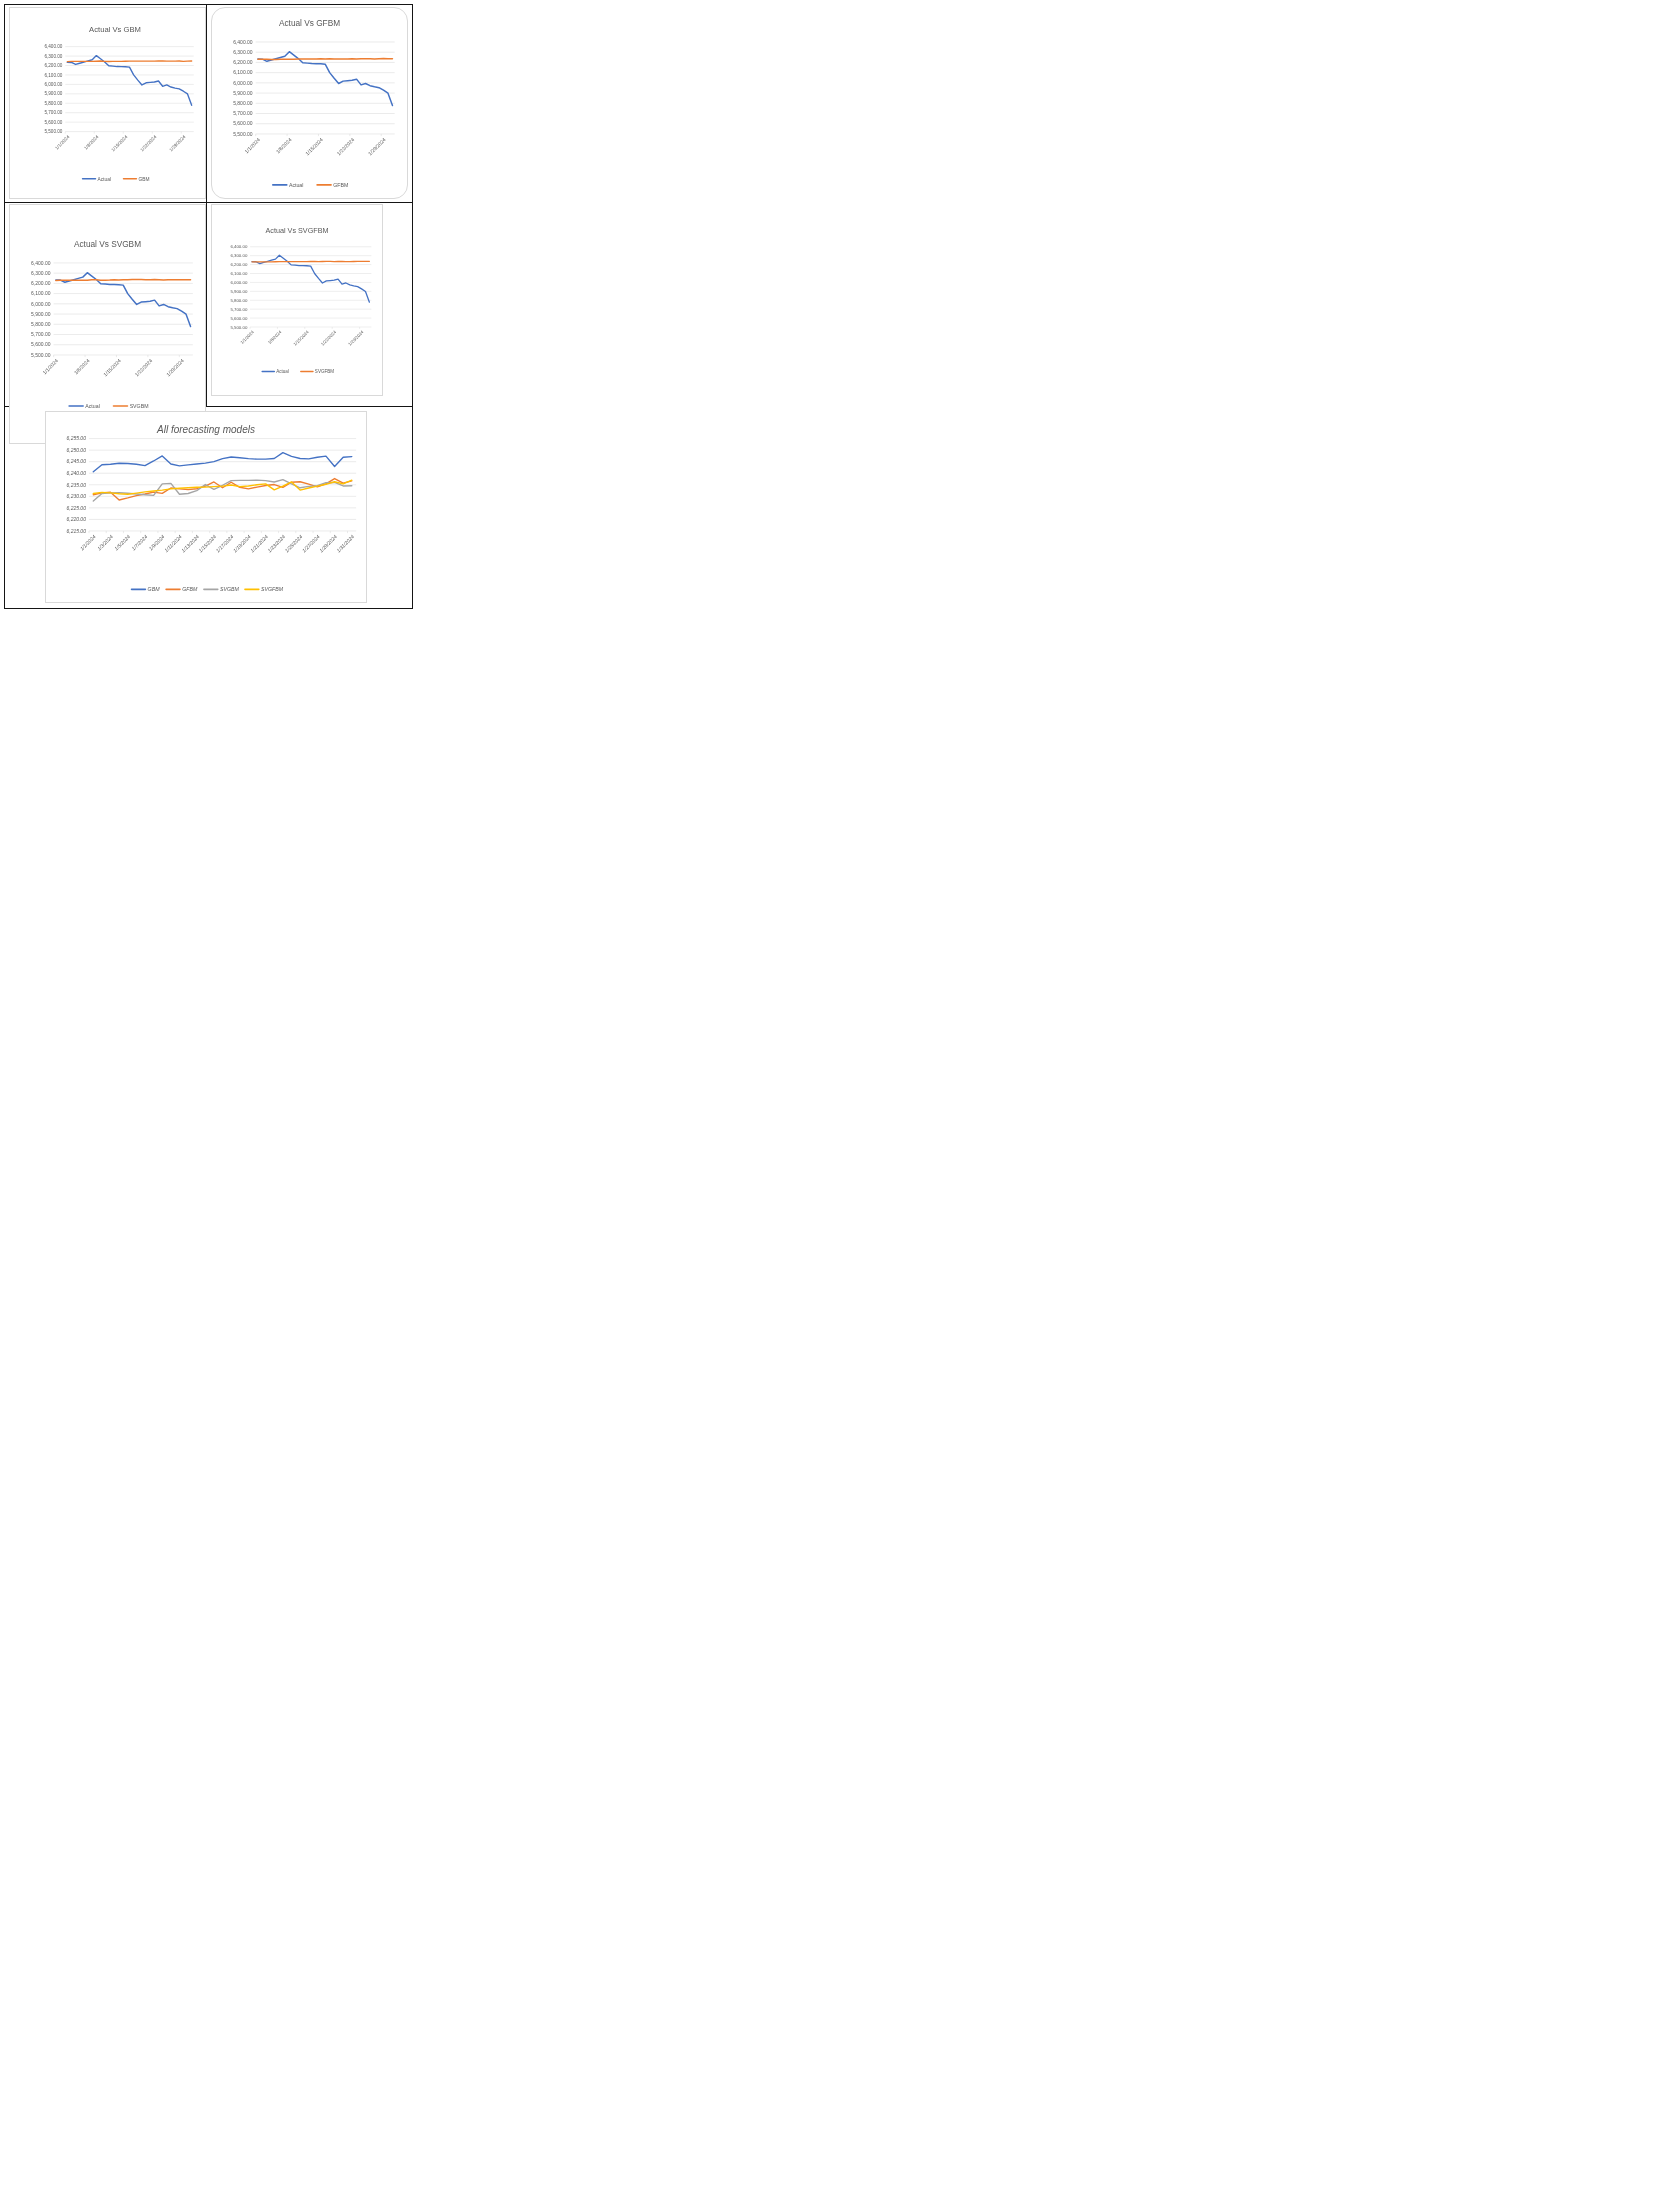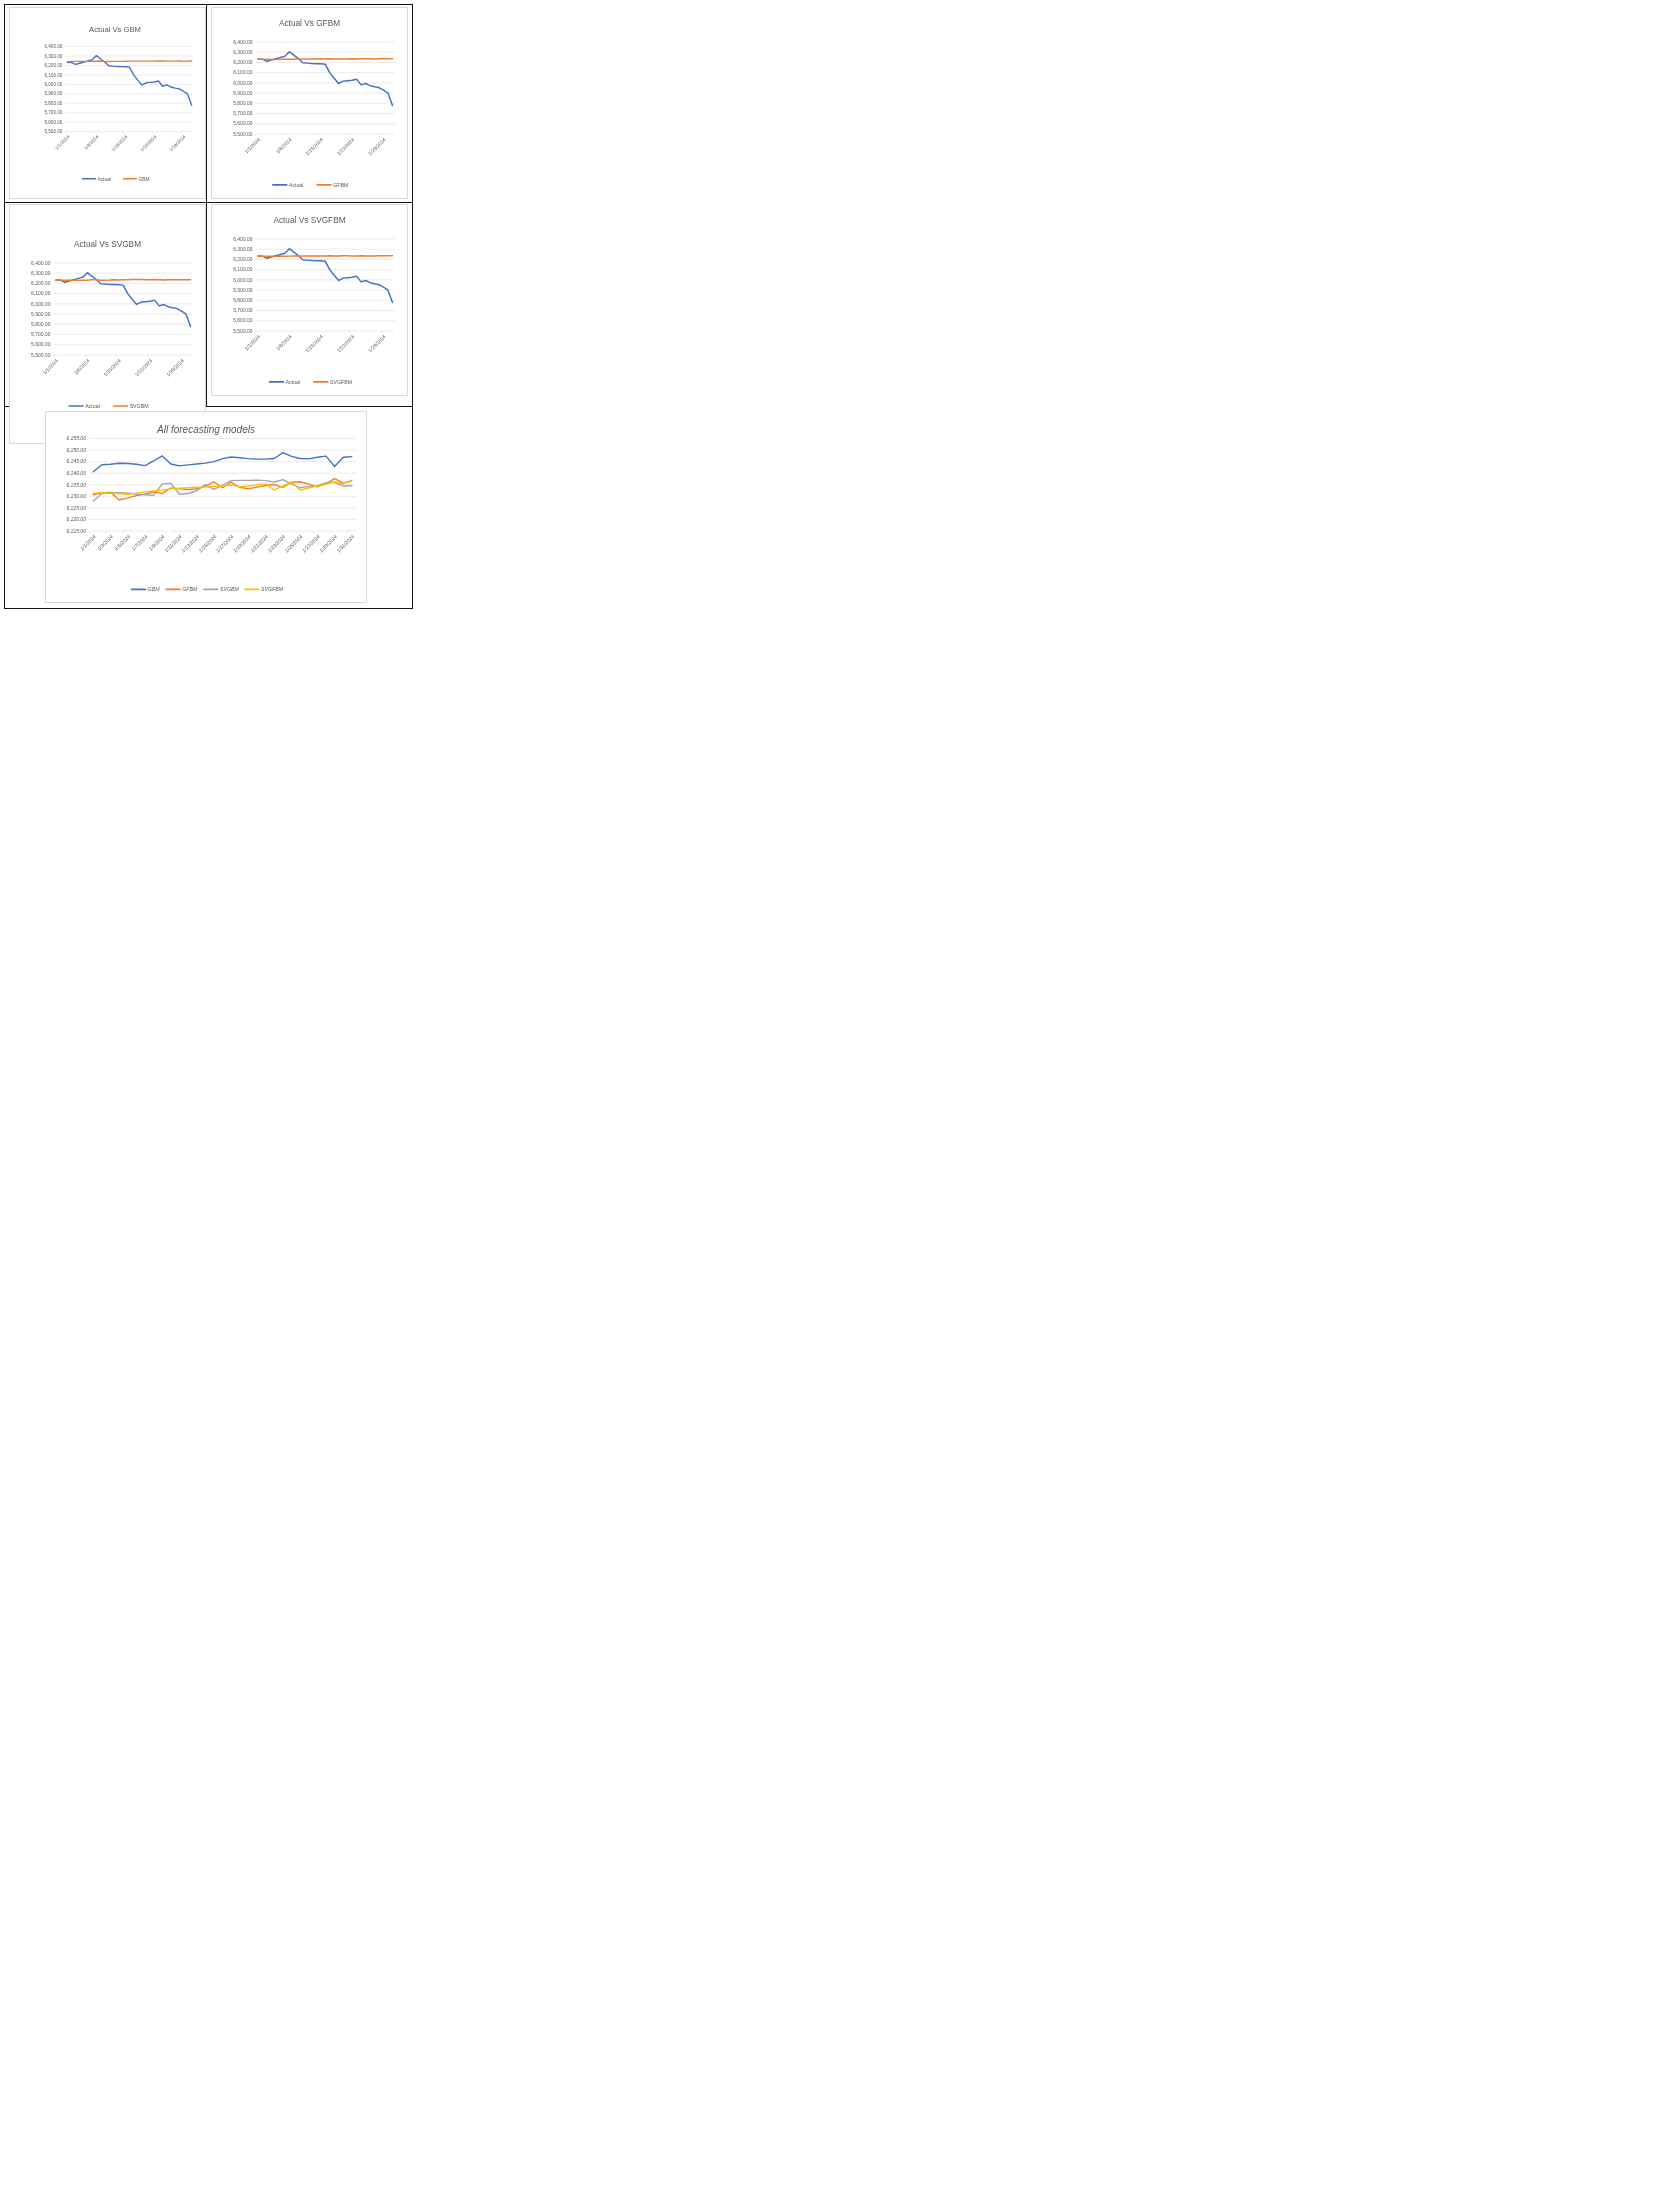--- a/index.html
+++ b/index.html
@@ -57,21 +57,21 @@
         <line x1="388.1290322580645" y1="289" x2="388.1290322580645" y2="294" stroke="#d9d9d9" stroke-width="1.2"></line>
         <text x="399.27419354838713" y="303" text-anchor="end" font-size="11.5" transform="rotate(-45 399.27419354838713 303)">1/29/2024</text>
         <polyline points="105.1,117.2 115.4,117.4 125.7,122.3 136.0,119.3 146.3,116.4 156.6,113.4 166.9,110.6 177.2,100.3 187.5,108.2 197.8,116.0 208.0,125.6 218.3,126.5 228.6,127.5 238.9,127.7 249.2,127.9 259.5,128.9 269.8,148.3 280.1,161.2 290.4,173.2 300.7,167.8 311.0,166.9 321.2,165.9 331.5,163.3 341.8,176.5 352.1,173.2 362.4,178.3 372.7,180.9 383.0,182.8 393.3,188.7 403.6,195.5 413.9,223.8" fill="none" stroke="#4472C4" stroke-width="3.4" stroke-linejoin="round" stroke-linecap="round"></polyline>
         <polyline points="105.1,115.4 115.4,114.6 125.7,114.6 136.0,114.5 146.3,114.5 156.6,114.6 166.9,114.7 177.2,114.3 187.5,113.8 197.8,114.6 208.0,114.8 218.3,114.7 228.6,114.6 238.9,114.5 249.2,114.3 259.5,114.0 269.8,113.9 280.1,113.9 290.4,114.0 300.7,114.1 311.0,114.1 321.2,114.0 331.5,113.4 341.8,113.8 352.1,114.0 362.4,114.1 372.7,113.9 383.0,113.8 393.3,114.8 403.6,113.9 413.9,113.8" fill="none" stroke="#ED7D31" stroke-width="3.4" stroke-linejoin="round" stroke-linecap="round"></polyline>
         <line x1="143.01999999999998" y1="406" x2="175.01999999999998" y2="406" stroke="#4472C4" stroke-width="3.8" stroke-linecap="round"></line>
         <text x="180.01999999999998" y="410.5" font-size="12">Actual</text>
         <line x1="244.65999999999997" y1="406" x2="276.65999999999997" y2="406" stroke="#ED7D31" stroke-width="3.8" stroke-linecap="round"></line>
         <text x="281.65999999999997" y="410.5" font-size="12">GBM</text>
       </svg>
   </div>
-  <div class="chart-box" style="left:211px;top:7px;width:197px;height:192px;">
+  <div class="chart-box" style="left:211px;top:7px;width:197px;height:192px;border-radius:14px;">
     <svg viewBox="0 0 447 436">
         <text x="223.5" y="42" text-anchor="middle" font-size="19" fill="#595959">Actual Vs GFBM</text>
         <line x1="100" y1="289" x2="419" y2="289" stroke="#d9d9d9" stroke-width="1.2"></line>
         <text x="93" y="293" text-anchor="end" font-size="11.5">5,500.00</text>
         <line x1="100" y1="265.55555555555554" x2="419" y2="265.55555555555554" stroke="#d9d9d9" stroke-width="1.2"></line>
         <text x="93" y="269.55555555555554" text-anchor="end" font-size="11.5">5,600.00</text>
         <line x1="100" y1="242.11111111111111" x2="419" y2="242.11111111111111" stroke="#d9d9d9" stroke-width="1.2"></line>
         <text x="93" y="246.11111111111111" text-anchor="end" font-size="11.5">5,700.00</text>
         <line x1="100" y1="218.66666666666669" x2="419" y2="218.66666666666669" stroke="#d9d9d9" stroke-width="1.2"></line>
         <text x="93" y="222.66666666666669" text-anchor="end" font-size="11.5">5,800.00</text>
@@ -139,21 +139,21 @@
         <line x1="388.1290322580645" y1="289" x2="388.1290322580645" y2="294" stroke="#d9d9d9" stroke-width="1.2"></line>
         <text x="399.27419354838713" y="303" text-anchor="end" font-size="11.5" transform="rotate(-45 399.27419354838713 303)">1/29/2024</text>
         <polyline points="105.1,117.2 115.4,117.4 125.7,122.3 136.0,119.3 146.3,116.4 156.6,113.4 166.9,110.6 177.2,100.3 187.5,108.2 197.8,116.0 208.0,125.6 218.3,126.5 228.6,127.5 238.9,127.7 249.2,127.9 259.5,128.9 269.8,148.3 280.1,161.2 290.4,173.2 300.7,167.8 311.0,166.9 321.2,165.9 331.5,163.3 341.8,176.5 352.1,173.2 362.4,178.3 372.7,180.9 383.0,182.8 393.3,188.7 403.6,195.5 413.9,223.8" fill="none" stroke="#4472C4" stroke-width="3.4" stroke-linejoin="round" stroke-linecap="round"></polyline>
         <polyline points="105.1,118.3 115.4,117.6 125.7,117.5 136.0,117.5 146.3,117.6 156.6,117.6 166.9,117.7 177.2,117.8 187.5,116.6 197.8,116.5 208.0,117.6 218.3,117.6 228.6,117.3 238.9,116.7 249.2,117.2 259.5,116.7 269.8,116.3 280.1,116.2 290.4,116.2 300.7,116.2 311.0,116.3 321.2,116.4 331.5,116.2 341.8,116.6 352.1,117.0 362.4,116.8 372.7,116.8 383.0,116.5 393.3,116.4 403.6,116.8 413.9,116.8" fill="none" stroke="#ED7D31" stroke-width="3.4" stroke-linejoin="round" stroke-linecap="round"></polyline>
         <line x1="135.57999999999998" y1="406" x2="167.57999999999998" y2="406" stroke="#4472C4" stroke-width="3.8" stroke-linecap="round"></line>
         <text x="172.57999999999998" y="410.5" font-size="12">Actual</text>
         <line x1="237.21999999999997" y1="406" x2="269.21999999999997" y2="406" stroke="#ED7D31" stroke-width="3.8" stroke-linecap="round"></line>
         <text x="274.21999999999997" y="410.5" font-size="12">SVGBM</text>
       </svg>
   </div>
-  <div class="chart-box" style="left:211px;top:204px;width:197px;height:192px;">
+  <div class="chart-box" style="left:211px;top:204px;width:172px;height:192px;">
     <svg viewBox="0 0 447 436">
         <text x="223.5" y="42" text-anchor="middle" font-size="19" fill="#595959">Actual Vs SVGFBM</text>
         <line x1="100" y1="289" x2="419" y2="289" stroke="#d9d9d9" stroke-width="1.2"></line>
         <text x="93" y="293" text-anchor="end" font-size="11.5">5,500.00</text>
         <line x1="100" y1="265.55555555555554" x2="419" y2="265.55555555555554" stroke="#d9d9d9" stroke-width="1.2"></line>
         <text x="93" y="269.55555555555554" text-anchor="end" font-size="11.5">5,600.00</text>
         <line x1="100" y1="242.11111111111111" x2="419" y2="242.11111111111111" stroke="#d9d9d9" stroke-width="1.2"></line>
         <text x="93" y="246.11111111111111" text-anchor="end" font-size="11.5">5,700.00</text>
         <line x1="100" y1="218.66666666666669" x2="419" y2="218.66666666666669" stroke="#d9d9d9" stroke-width="1.2"></line>
         <text x="93" y="222.66666666666669" text-anchor="end" font-size="11.5">5,800.00</text>

